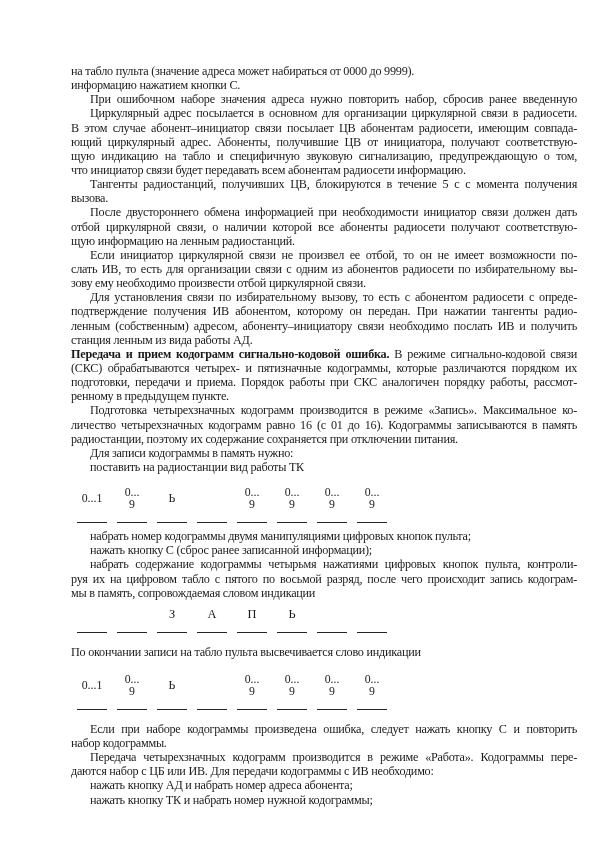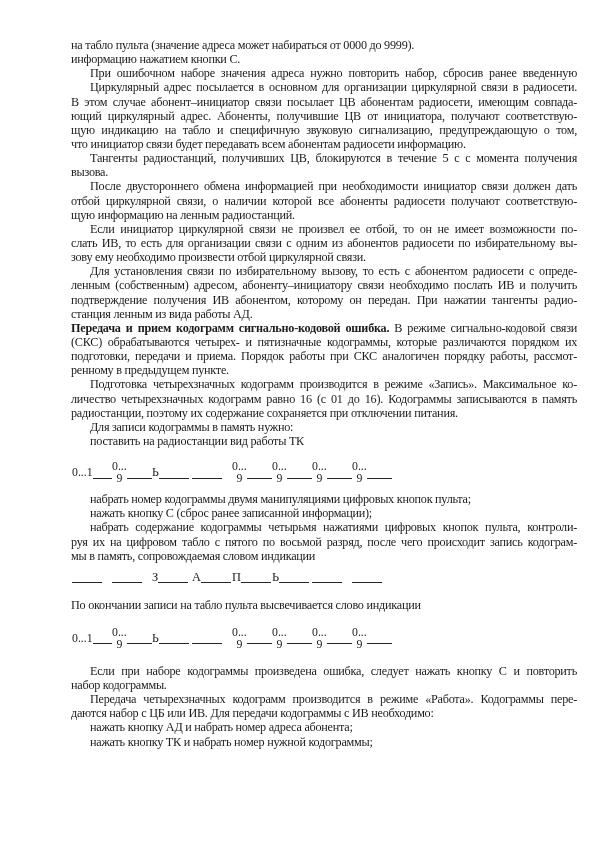--- a/index.html
+++ b/index.html
@@ -6,41 +6,41 @@
   body{
     width:600px;height:849px;
     background:#ffffff;
     position:relative;
     overflow:hidden;
     font-family:"Liberation Serif","DejaVu Serif",serif;
     color:#1b1b1b;
   }
   #content{
     position:absolute;
-    left:71px;top:38px;width:506px;
+    left:71px;top:64px;width:506px;
   }
   .line{
     font-size:12.2px;
     line-height:14.15px;
     height:14.15px;
     overflow:hidden;
     letter-spacing:-0.25px;
     text-align:justify;
     text-align-last:left;
   }
   .line.jl{ text-align-last:justify; }
   .line.ind{ text-indent:19px; }
   .line b{ font-weight:bold; }
 
   
   .diagram{ width:322px; margin:12px 0 6px 1px; }
   .diagram .cells{ display:flex; }
   .diagram .cell{
     width:40px;
-    display:flex; flex-direction:row; align-items:center;
+    display:flex; flex-direction:column; align-items:center;
   }
   .diagram .lab{
     height:26px;
     display:flex; flex-direction:column; justify-content:center; align-items:center;
     font-size:11.8px; line-height:11.8px; letter-spacing:0;
     white-space:nowrap;
   }
   .diagram .ul{
     width:30px; height:0;
     border-bottom:1.6px solid #242424;
@@ -69,22 +69,22 @@
       <div class="line">что инициатор связи будет передавать всем абонентам радиосети информацию.</div>
       <div class="line ind jl">Тангенты радиостанций, получивших ЦВ, блокируются в течение 5 с с момента получения</div>
       <div class="line">вызова.</div>
       <div class="line ind jl">После двустороннего обмена информацией при необходимости инициатор связи должен дать</div>
       <div class="line jl">отбой циркулярной связи, о наличии которой все абоненты радиосети получают соответствую-</div>
       <div class="line">щую информацию на ленным радиостанций.</div>
       <div class="line ind jl">Если инициатор циркулярной связи не произвел ее отбой, то он не имеет возможности по-</div>
       <div class="line jl">слать ИВ, то есть для организации связи с одним из абонентов радиосети по избирательному вы-</div>
       <div class="line">зову ему необходимо произвести отбой циркулярной связи.</div>
       <div class="line ind jl">Для установления связи по избирательному вызову, то есть с абонентом радиосети с опреде-</div>
+      <div class="line jl">подтверждение получения ИВ абонентом, которому он передан. При нажатии тангенты радио-</div>
       <div class="line jl">ленным (собственным) адресом, абоненту–инициатору связи необходимо послать ИВ и получить</div>
-      <div class="line jl">подтверждение получения ИВ абонентом, которому он передан. При нажатии тангенты радио-</div>
       <div class="line">станция ленным из вида работы АД.</div>
       <div class="line jl"><b>Передача и прием кодограмм сигнально-кодовой ошибка.</b> В режиме сигнально-кодовой связи</div>
       <div class="line jl">(СКС) обрабатываются четырех- и пятизначные кодограммы, которые различаются порядком их</div>
       <div class="line jl">подготовки, передачи и приема. Порядок работы при СКС аналогичен порядку работы, рассмот-</div>
       <div class="line">ренному в предыдущем пункте.</div>
       <div class="line ind jl">Подготовка четырехзначных кодограмм производится в режиме «Запись». Максимальное ко-</div>
       <div class="line jl">личество четырехзначных кодограмм равно 16 (с 01 до 16). Кодограммы записываются в память</div>
       <div class="line">радиостанции, поэтому их содержание сохраняется при отключении питания.</div>
       <div class="line ind">Для записи кодограммы в память нужно:</div>
       <div class="line ind">поставить на радиостанции вид работы ТК</div>

